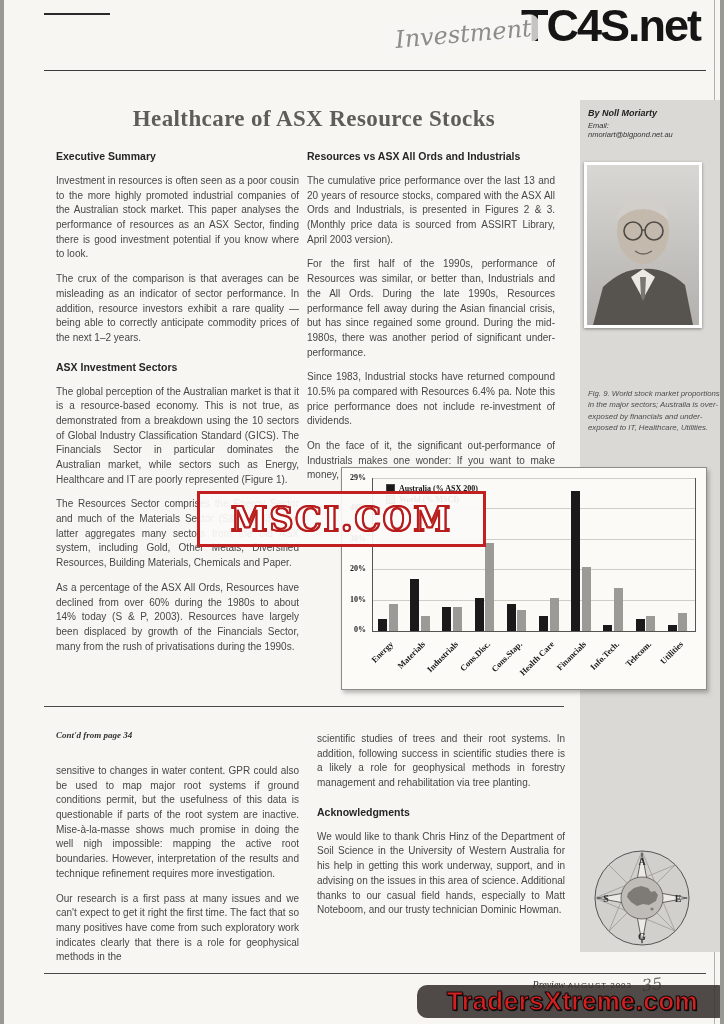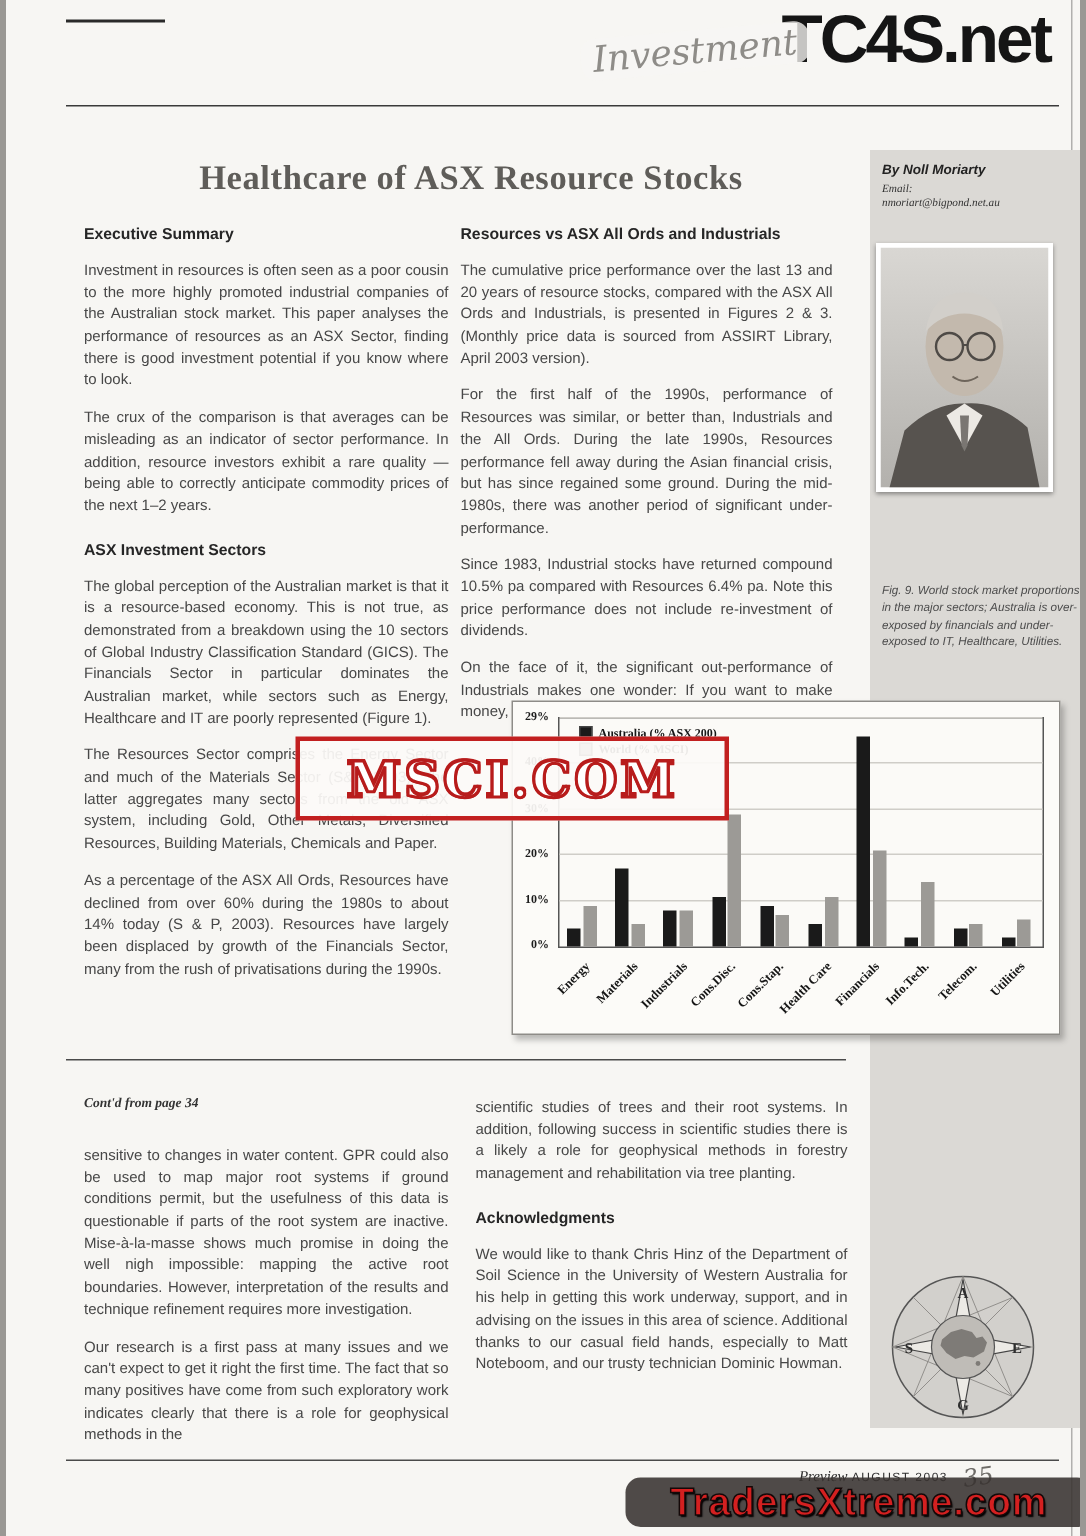--- a/index.html
+++ b/index.html
@@ -17,21 +17,21 @@
   .header-rule{position:absolute;left:40px;top:70px;width:662px;height:1px;background:#3a3a3a;}
 
   
   .title{position:absolute;left:40px;top:106px;width:540px;margin:0;text-align:center;
         font-family:"Liberation Serif",serif;font-size:23px;font-weight:600;color:#5f5d59;letter-spacing:.4px;}
 
   
   .sidebar{position:absolute;left:576px;top:100px;width:126px;height:852px;background:#dbd9d5;padding-left:22px;}
   .byline{position:absolute;left:8px;top:8px;right:6px;}
   .byline .by{font-size:9px;font-weight:bold;font-style:italic;color:#222;margin:0 0 3px;}
-  .byline .em{font-size:7.5px;font-style:italic;color:#333;margin:0;word-break:break-all;font-family:Liberation Serif, serif;}
+  .byline .em{font-size:7.5px;font-style:italic;color:#333;margin:0;word-break:break-all;}
   .photo-frame{position:absolute;left:4px;top:62px;width:112px;height:160px;background:#fff;
         padding:3px;box-shadow:0 1px 3px rgba(0,0,0,.4);}
   .figcap{position:absolute;left:8px;top:288px;right:6px;font-size:7.8px;font-style:italic;
         color:#4c4c4c;line-height:1.45;}
   .compass{position:absolute;left:12px;top:748px;}
 
   
   .col{position:absolute;}
   .col-exec{left:52px;top:150px;width:243px;}
   .col-res{left:303px;top:150px;width:248px;}

